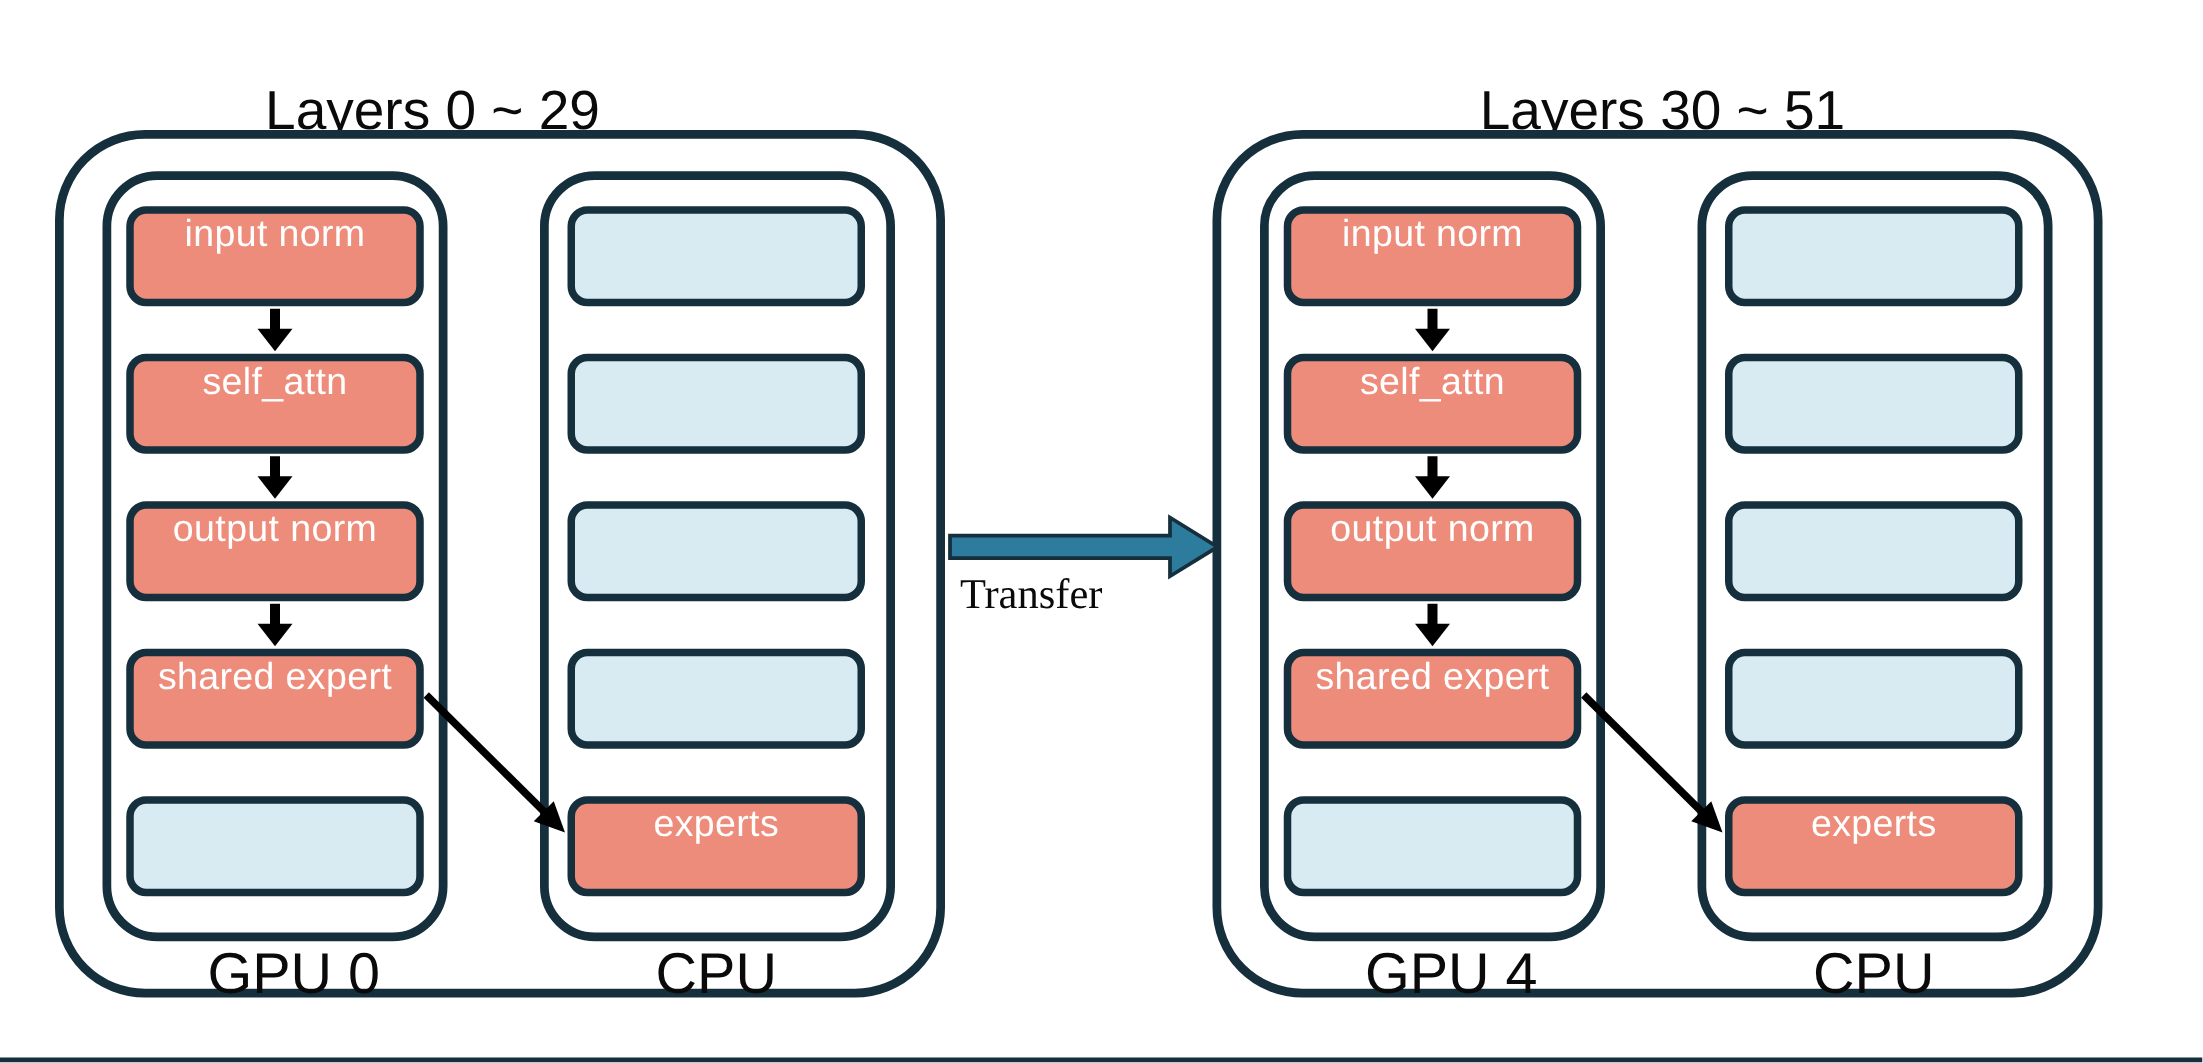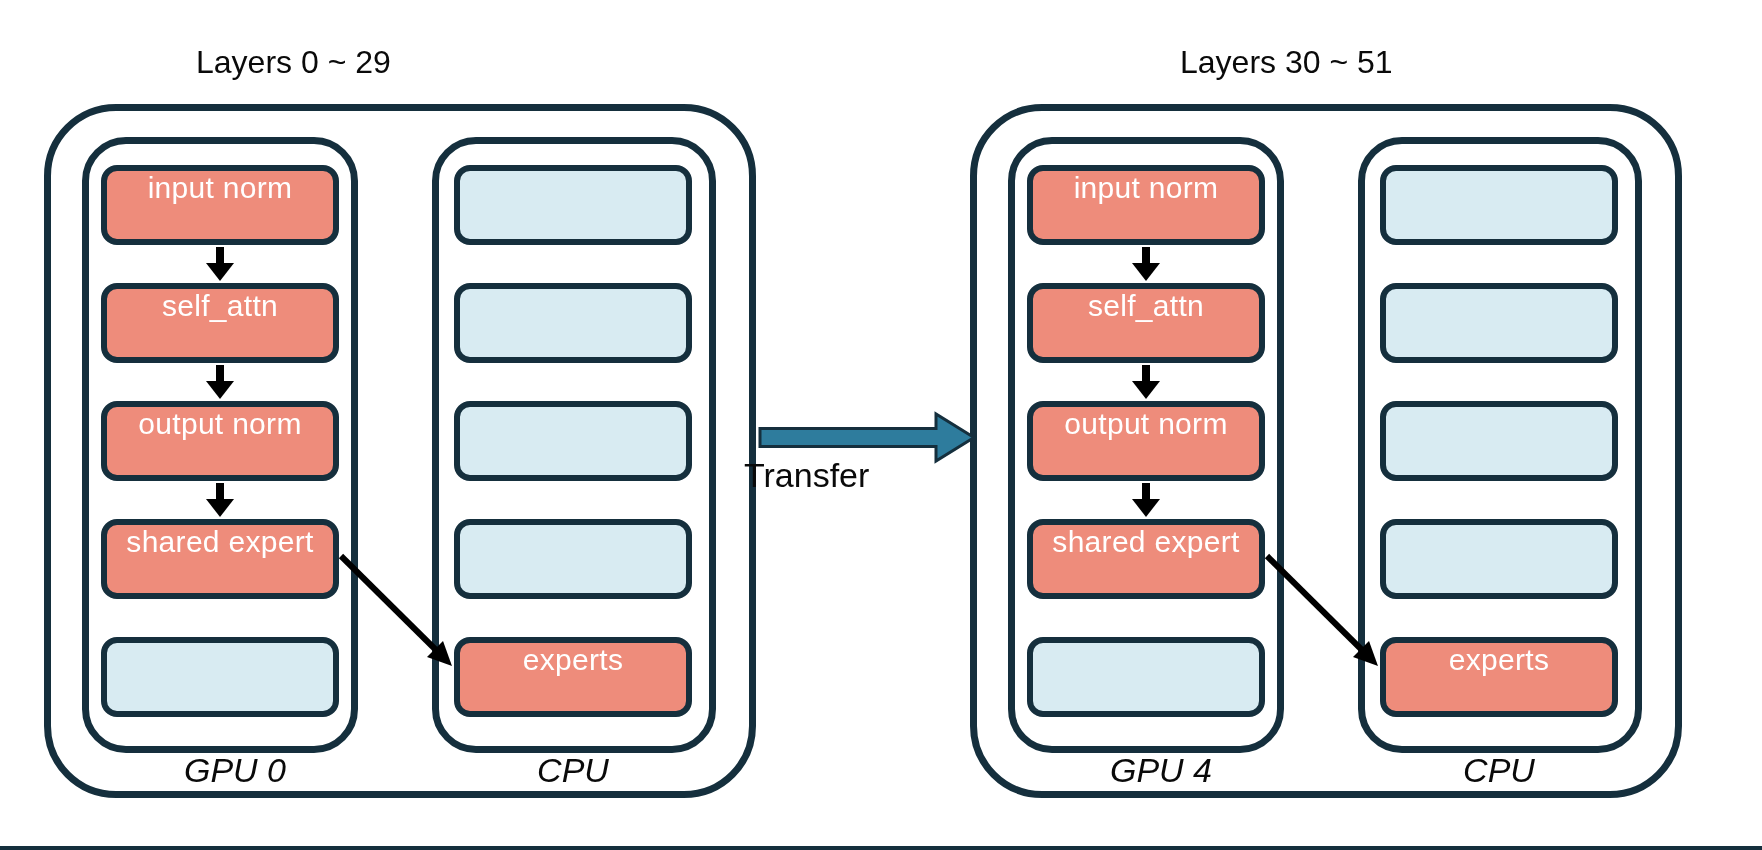--- a/index.html
+++ b/index.html
@@ -15,24 +15,24 @@
     height:616px;top:137px;border:7px solid #152F3D;border-radius:44px;background:#ffffff;
   }
   .node{
     width:238px;height:80px;border:6px solid #152F3D;border-radius:16px;
     display:flex;align-items:flex-start;justify-content:center;
     color:#ffffff;font-size:30px;letter-spacing:0.3px;
   }
   .node.active{background:#EE8C7B;}
   .node.empty{background:#D8EBF2;}
   .title{
-    width:300px;text-align:left;font-size:32px;color:#0a0a0a;
+    width:300px;text-align:center;font-size:44px;color:#0a0a0a;margin-top:20px;
   }
   .hw-label{
-    width:200px;text-align:center;font-size:34px;color:#0a0a0a;font-style:italic;
+    width:200px;text-align:center;font-size:46px;color:#0a0a0a;
   }
   .transfer-label{
     font-size:34px;line-height:47px;color:#0a0a0a;white-space:nowrap;
   }
   .bottom-bar{
     left:0;top:846px;width:1762px;height:4px;background:#152F3D;
   }
   svg.overlay{position:absolute;left:0;top:0;pointer-events:none;}
 </style>
 </head>
@@ -93,21 +93,21 @@
 <div class="abs node empty" style="left:1380px;top:283px;"></div>
 <div class="abs node empty" style="left:1380px;top:401px;"></div>
 <div class="abs node empty" style="left:1380px;top:519px;"></div>
 <div class="abs node active" style="left:1380px;top:637px;">
     <span>experts</span>
   </div>
 
 <div class="abs hw-label" style="left:1061px;top:751px;">GPU 4</div>
 <div class="abs hw-label" style="left:1399px;top:751px;">CPU</div>
 
-<div class="abs transfer-label" style="left:744px;top:452px;">
+<div class="abs transfer-label" style="left:768px;top:452px;font-family:Liberation Serif, serif;">
   <div>Transfer</div>
 </div>
 
 <svg class="overlay" width="1762" height="850" viewBox="0 0 1762 850">
 
   <g stroke="#000000" fill="#000000">
     <line x1="220" y1="247" x2="220" y2="264" stroke-width="8"></line>
     <polygon points="206,263 234,263 220,281" stroke="none"></polygon>
     <line x1="220" y1="365" x2="220" y2="382" stroke-width="8"></line>
     <polygon points="206,381 234,381 220,399" stroke="none"></polygon>

